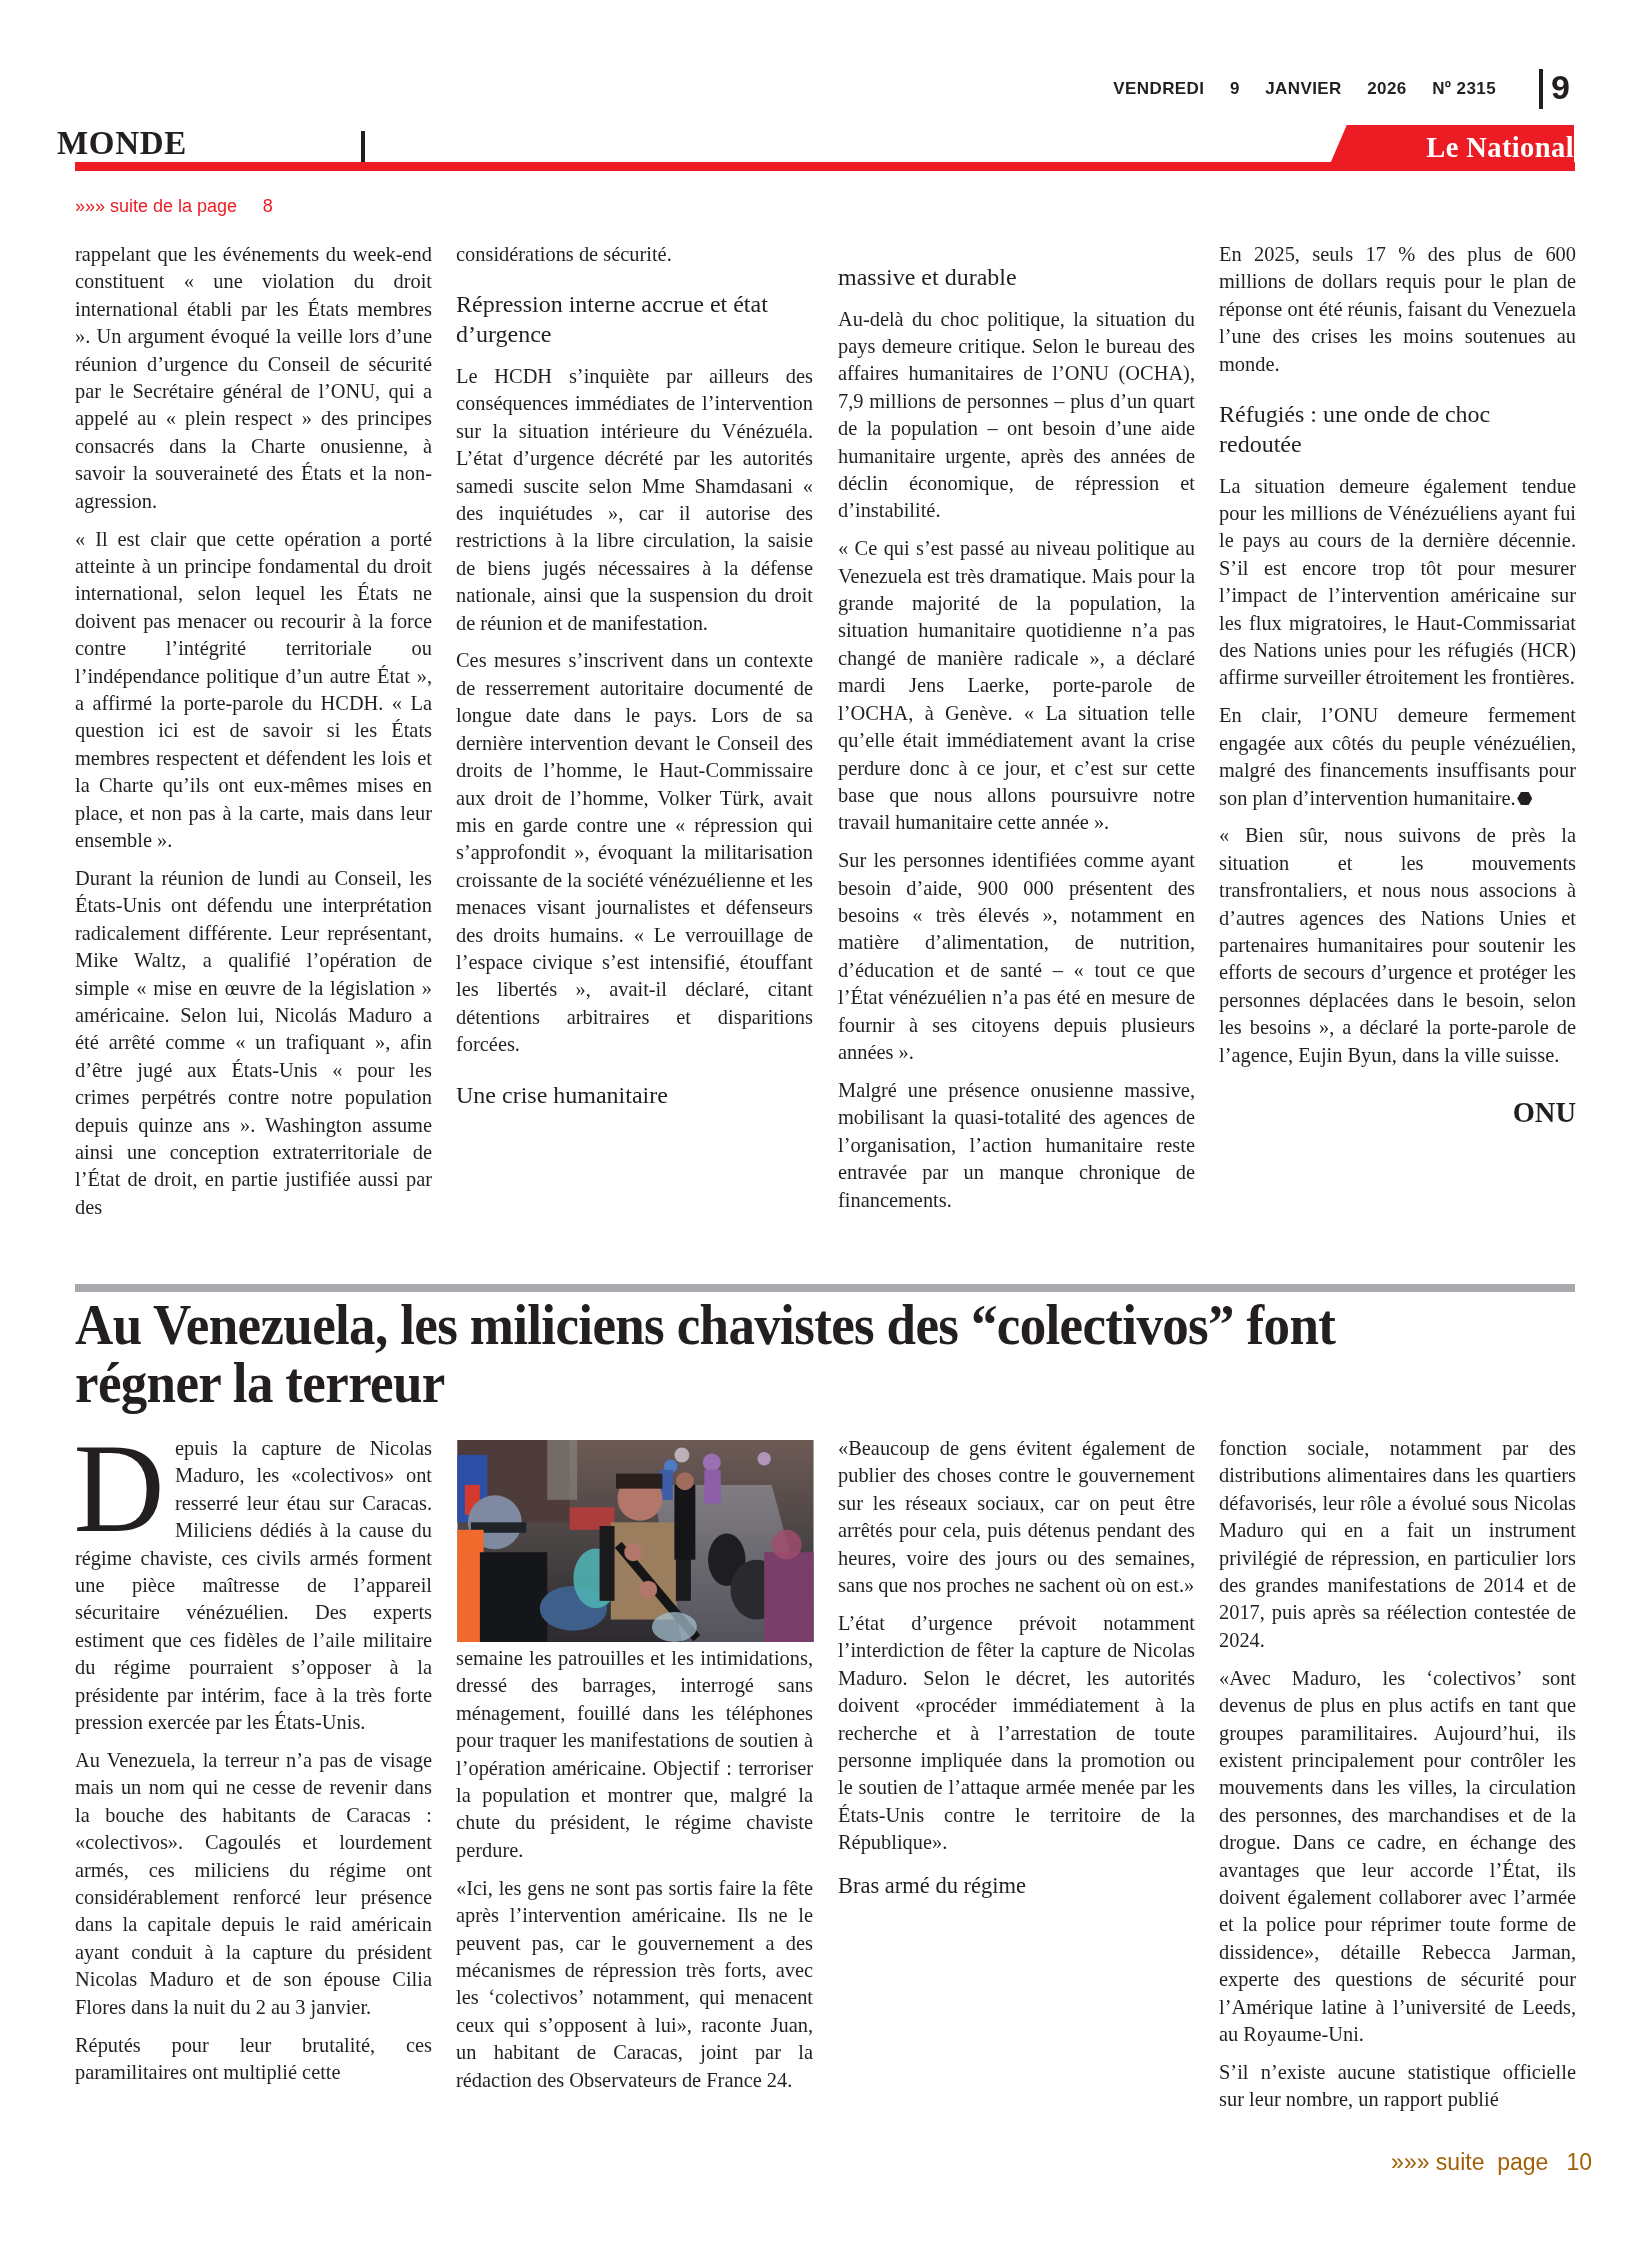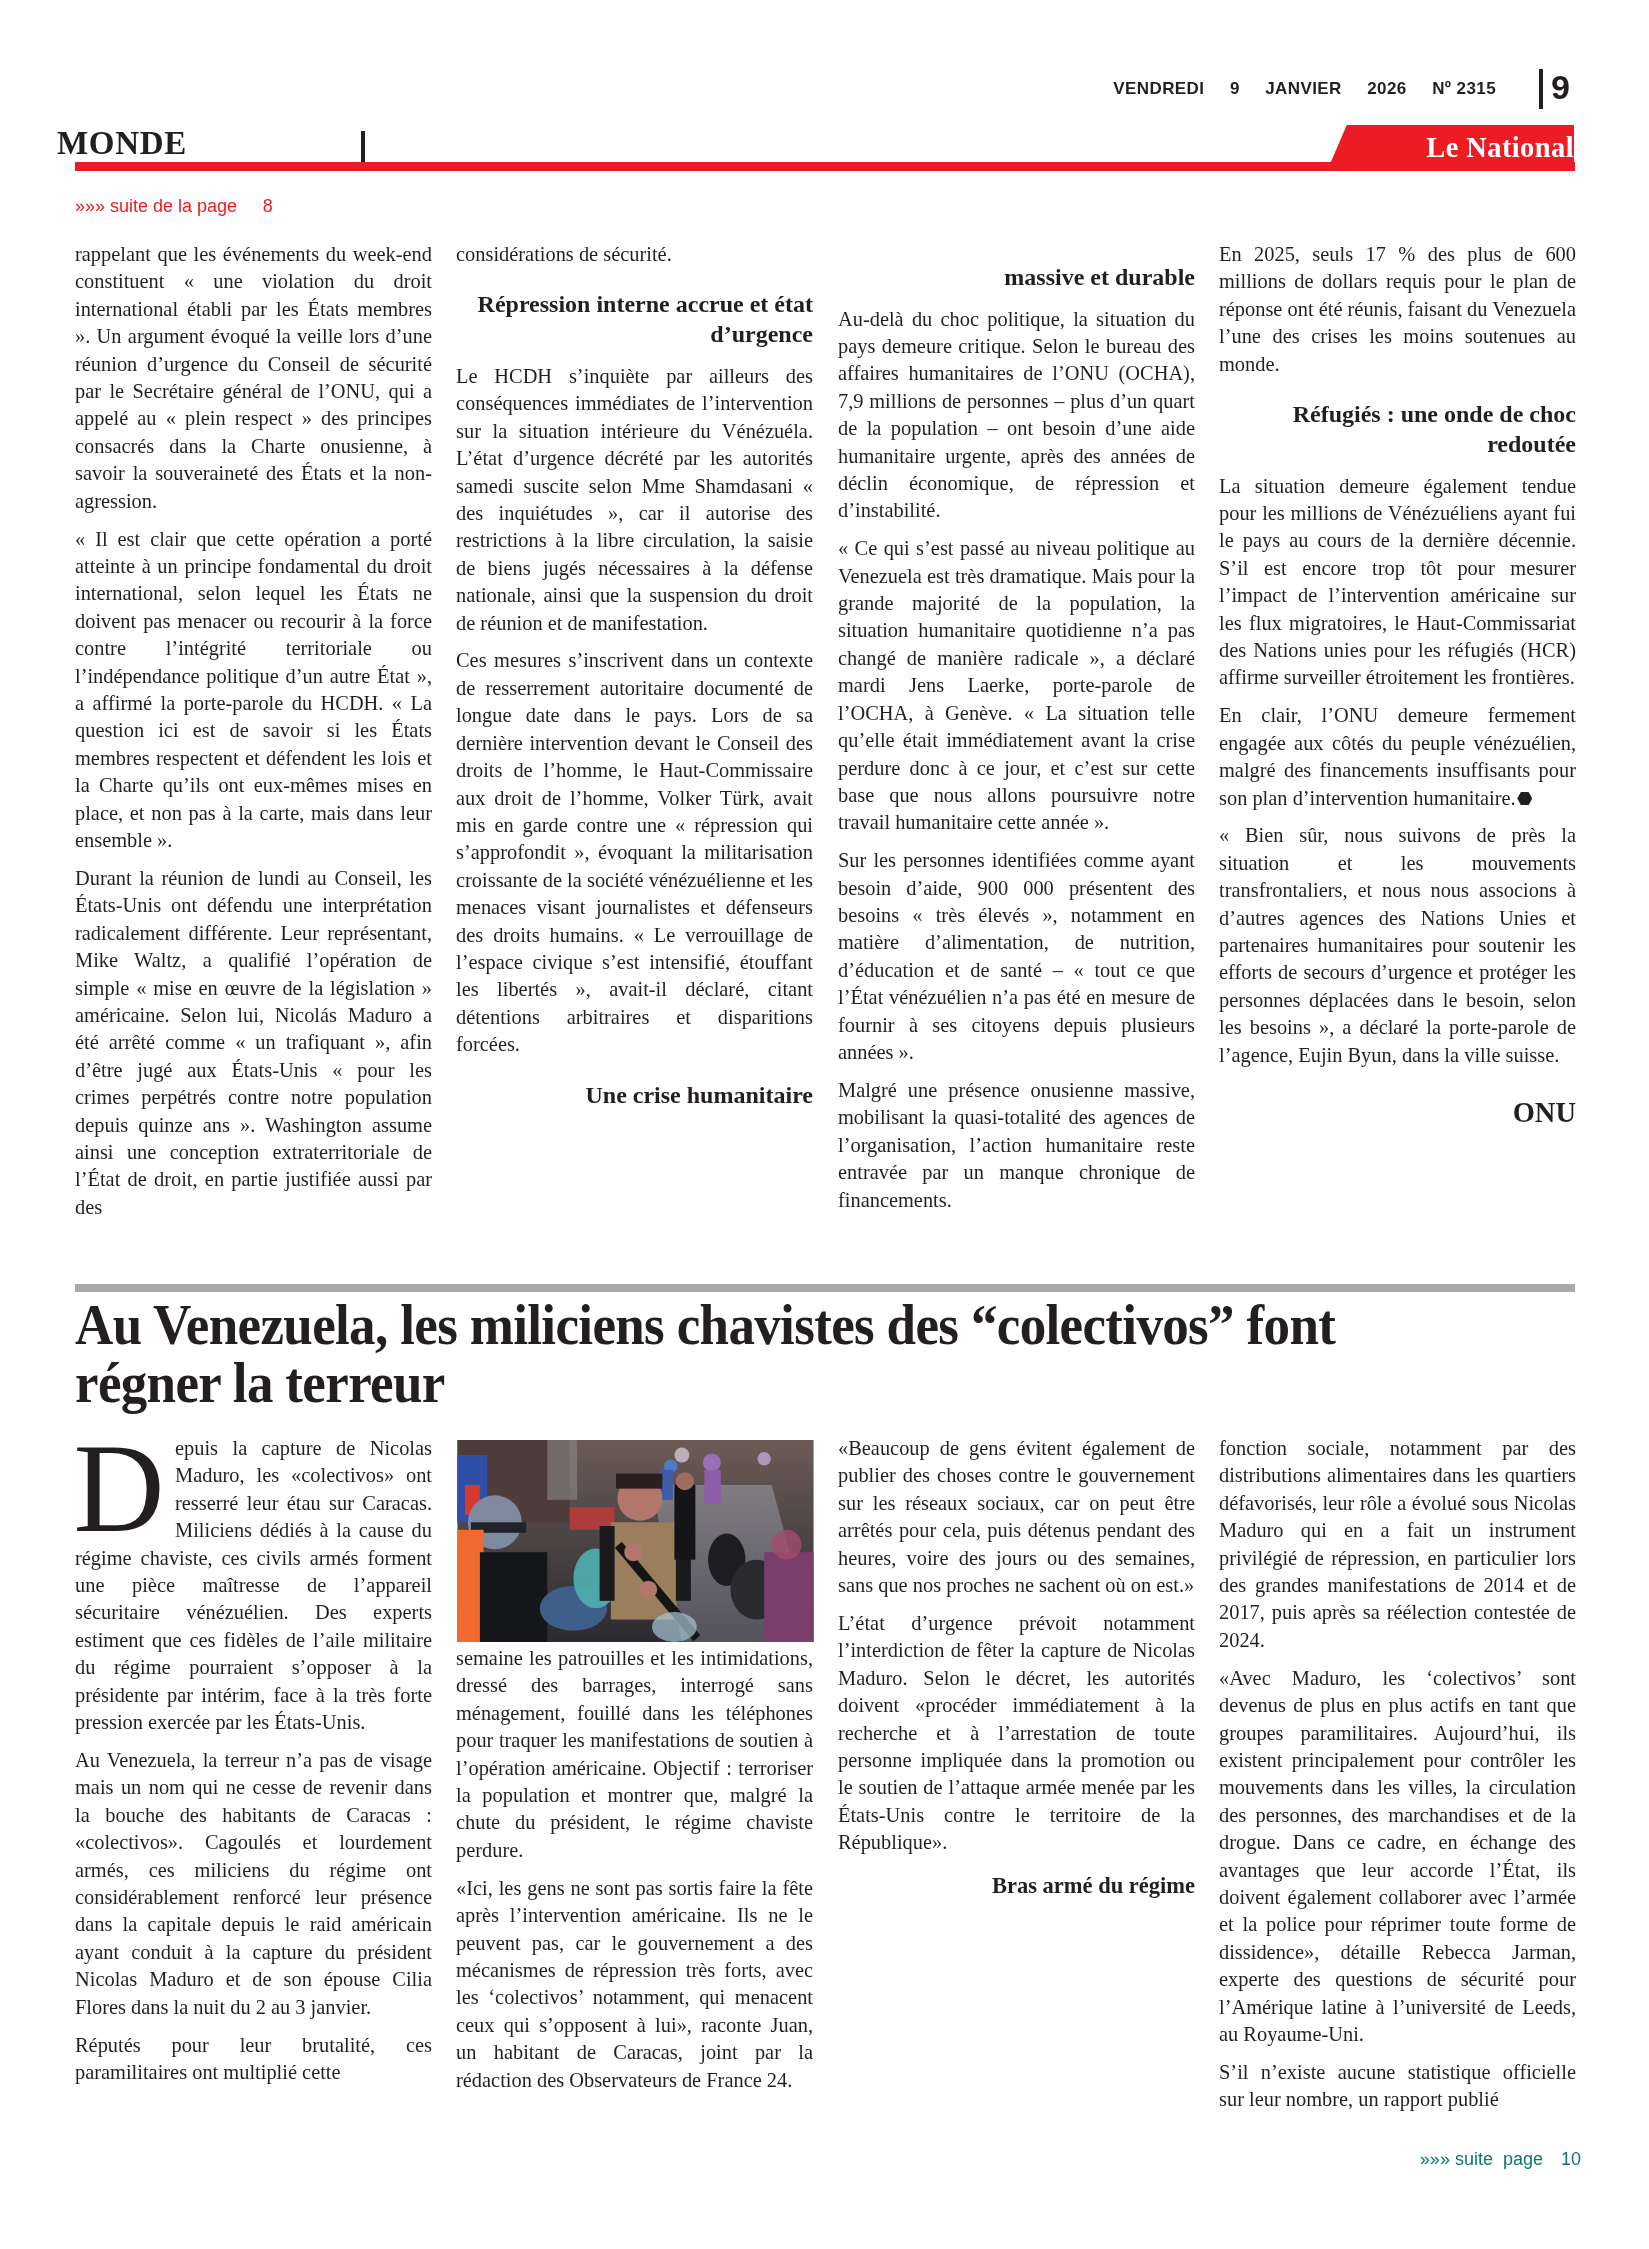--- a/index.html
+++ b/index.html
@@ -20,35 +20,35 @@
             clip-path: polygon(8% 0, 100% 0, 100% 100%, 0 100%); }
   .masthead { right:76px; top:129px; color:#ffffff; font-size:28.5px; font-weight:bold; line-height:37px; letter-spacing:0.4px; }
   .suite-top { left:75px; top:196px; color:#ed1c24; font-size:18px; }
   .suite-top .num { margin-left:25.5px; }
 
   
   .col { width:357px; font-size:20.4px; line-height:27.4px; text-align:justify; hyphens:manual; }
   .col p { margin:0 0 10.5px 0; }
   .c1 { left:75px; } .c2 { left:456px; } .c3 { left:838px; } .c4 { left:1219px; }
   .top-area { top:241px; }
-  .sub { font-weight:bold; font-size:30px; line-height:37px; margin:25.5px 0 13.5px 0; text-align:right; }
+  .sub { font-weight:normal; font-size:30px; line-height:37px; margin:25.5px 0 13.5px 0; text-align:left; }
   .sub.first { margin-top:0; }
   .sub.small { font-size:24px; line-height:30px; margin:21px 0 13.5px 0; }
   .sig { font-weight:bold; font-size:28.5px; margin-top:30px; text-align:right; }
   .endmark { display:inline-block; width:15px; height:13.5px; background:#231f20; vertical-align:-0.7px; margin-left:1.5px;
              clip-path: polygon(25% 0, 75% 0, 100% 50%, 75% 100%, 25% 100%, 0 50%); }
 
   .grayrule { left:75px; top:1284px; width:1500px; height:7.5px; background:#a7a9ac; }
   .headline { left:75px; top:1296px; width:1500px; font-size:57px; line-height:58px; font-weight:bold; letter-spacing:-0.7px; transform:scaleX(0.93); transform-origin:left top; }
 
   .bottom-area { top:1435px; }
   .dropcap { float:left; font-size:126px; line-height:102px; margin:3px 10.5px -4.5px -1.5px; font-weight:normal; }
   .photo { left:457px; top:1440px; width:357px; height:202px; overflow:hidden; }
   .c2b { top:1645px; }
-  .suite-bot { right:69px; top:2149px; color:#0f766e; font-size:18px; }
+  .suite-bot { right:58px; top:2149px; color:#a16207; font-size:23px; }
   .suite-bot .num { margin-left:18px; }
 </style>
 </head>
 <body>
 
 <div class="abs sans dateline"><b>VENDREDI</b><span>9</span><span>JANVIER</span><span>2026</span><span>Nº 2315</span></div>
 <div class="abs page-sep"></div>
 <div class="abs sans page-num">9</div>
 
 <div class="abs serif section">MONDE</div>

